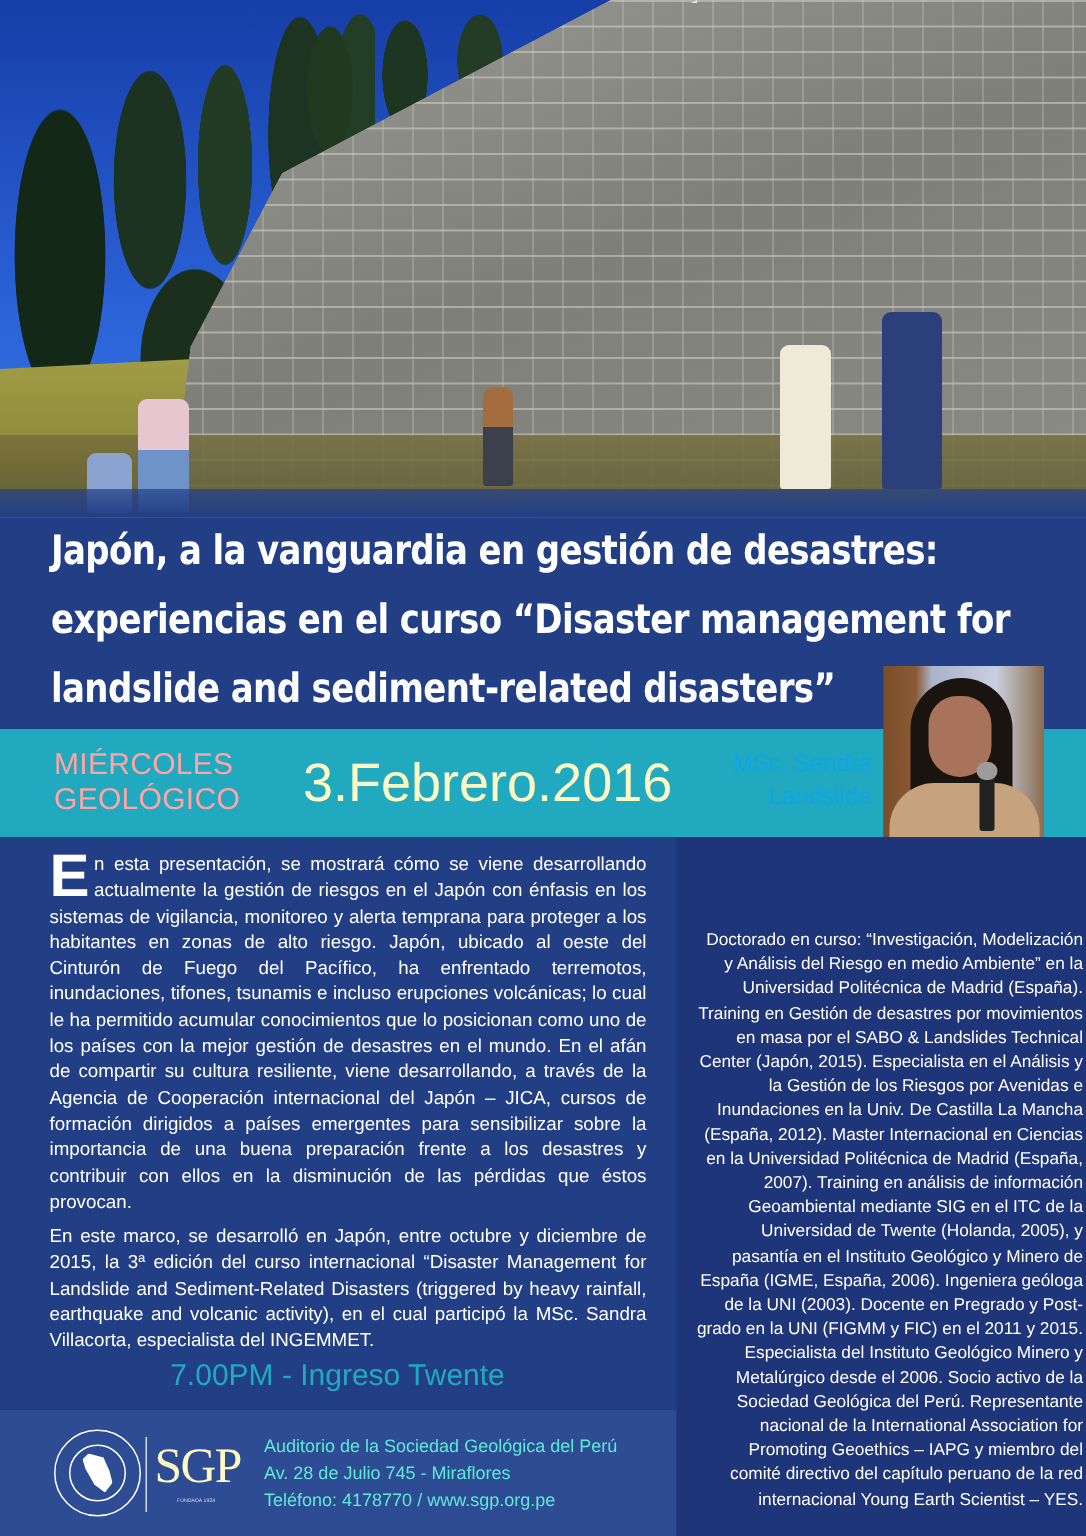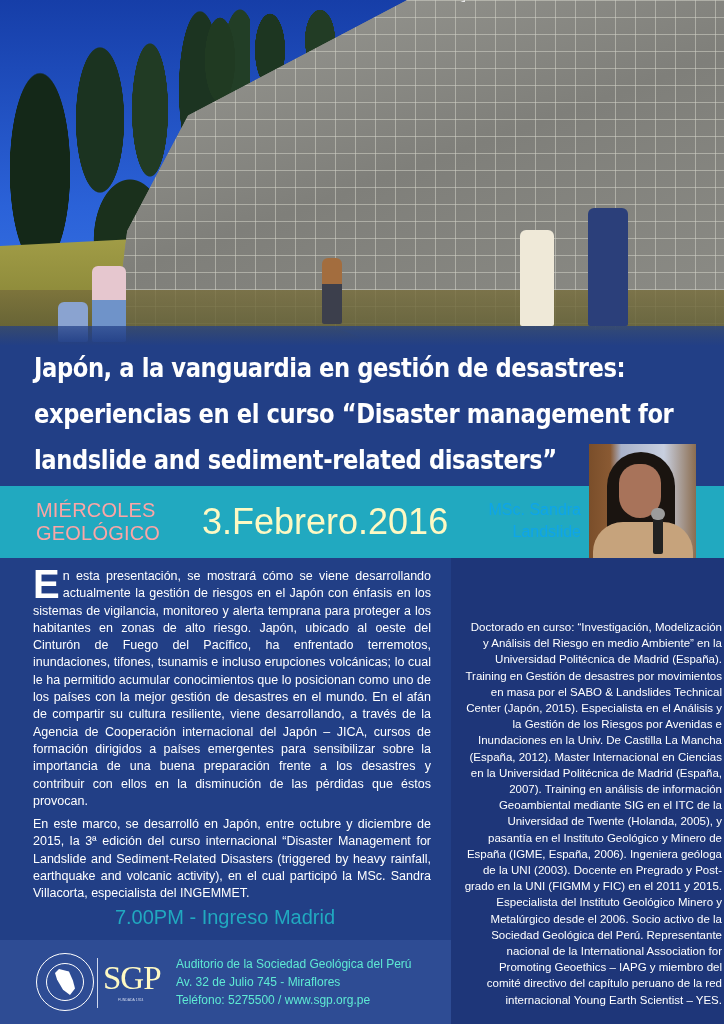--- a/index.html
+++ b/index.html
@@ -204,29 +204,29 @@
   <div class="face"></div>
   <div class="body"></div>
   <div class="mic"></div>
 </div>
 
 <div class="left-col"></div>
 <div class="body-text">
   <p><span class="dropcap">E</span><span>n esta presentación, se mostrará cómo se viene desarrollando actualmente la gestión de riesgos en el Japón con énfasis en los sistemas de vigilancia, monitoreo y alerta temprana para proteger a los habitantes en zonas de alto riesgo. Japón, ubicado al oeste del Cinturón de Fuego del Pacífico, ha enfrentado terremotos, inundaciones, tifones, tsunamis e incluso erupciones volcánicas; lo cual le ha permitido acumular conocimientos que lo posicionan como uno de los países con la mejor gestión de desastres en el mundo. En el afán de compartir su cultura resiliente, viene desarrollando, a través de la Agencia de Cooperación internacional del Japón – JICA, cursos de formación dirigidos a países emergentes para sensibilizar sobre la importancia de una buena preparación frente a los desastres y contribuir con ellos en la disminución de las pérdidas que éstos provocan.</span></p>
   <p>En este marco, se desarrolló en Japón, entre octubre y diciembre de 2015, la 3ª edición del curso internacional “Disaster Management for Landslide and Sediment-Related Disasters (triggered by heavy rainfall, earthquake and volcanic activity), en el cual participó la MSc. Sandra Villacorta, especialista del INGEMMET.</p>
 </div>
-<div class="cta">7.00PM - Ingreso Madrid</div>
+<div class="cta">7.00PM - Ingreso Twente</div>
 
 <div class="footer"></div>
 <div class="seal"></div>
 <div class="seal-inner"></div>
 <div class="seal-map"></div>
 <div class="logo-divider"></div>
 <div class="logo-text">SGP</div>
 <div class="logo-sub">FUNDADA 1924</div>
 <div class="address">
   <span>Auditorio de la Sociedad Geológica del Perú</span>
-  <span>Av. 32 de Julio 745 - Miraflores</span>
-  <span>Teléfono: 5275500 / www.sgp.org.pe</span>
+  <span>Av. 28 de Julio 745 - Miraflores</span>
+  <span>Teléfono: 4178770 / www.sgp.org.pe</span>
 </div>
 
 <div class="right-col"></div>
 <div class="bio">Doctorado en curso: “Investigación, Modelización y Análisis del Riesgo en medio Ambiente” en la Universidad Politécnica de Madrid (España). Training en Gestión de desastres por movimientos en masa por el SABO &amp; Landslides Technical Center (Japón, 2015). Especialista en el Análisis y la Gestión de los Riesgos por Avenidas e Inundaciones en la Univ. De Castilla La Mancha (España, 2012). Master Internacional en Ciencias en la Universidad Politécnica de Madrid (España, 2007). Training  en análisis de información Geoambiental mediante SIG en el ITC de la Universidad de Twente (Holanda, 2005), y pasantía en el Instituto Geológico y Minero de España (IGME, España, 2006). Ingeniera geóloga de la UNI (2003). Docente en Pregrado y Post-grado en la UNI (FIGMM y FIC) en el 2011 y 2015. Especialista del Instituto Geológico Minero y Metalúrgico desde el 2006. Socio activo de la Sociedad Geológica del Perú. Representante nacional de la International Association for Promoting Geoethics – IAPG y miembro del comité directivo del capítulo peruano de la red internacional Young Earth Scientist – YES.</div>
 
 </body></html>

